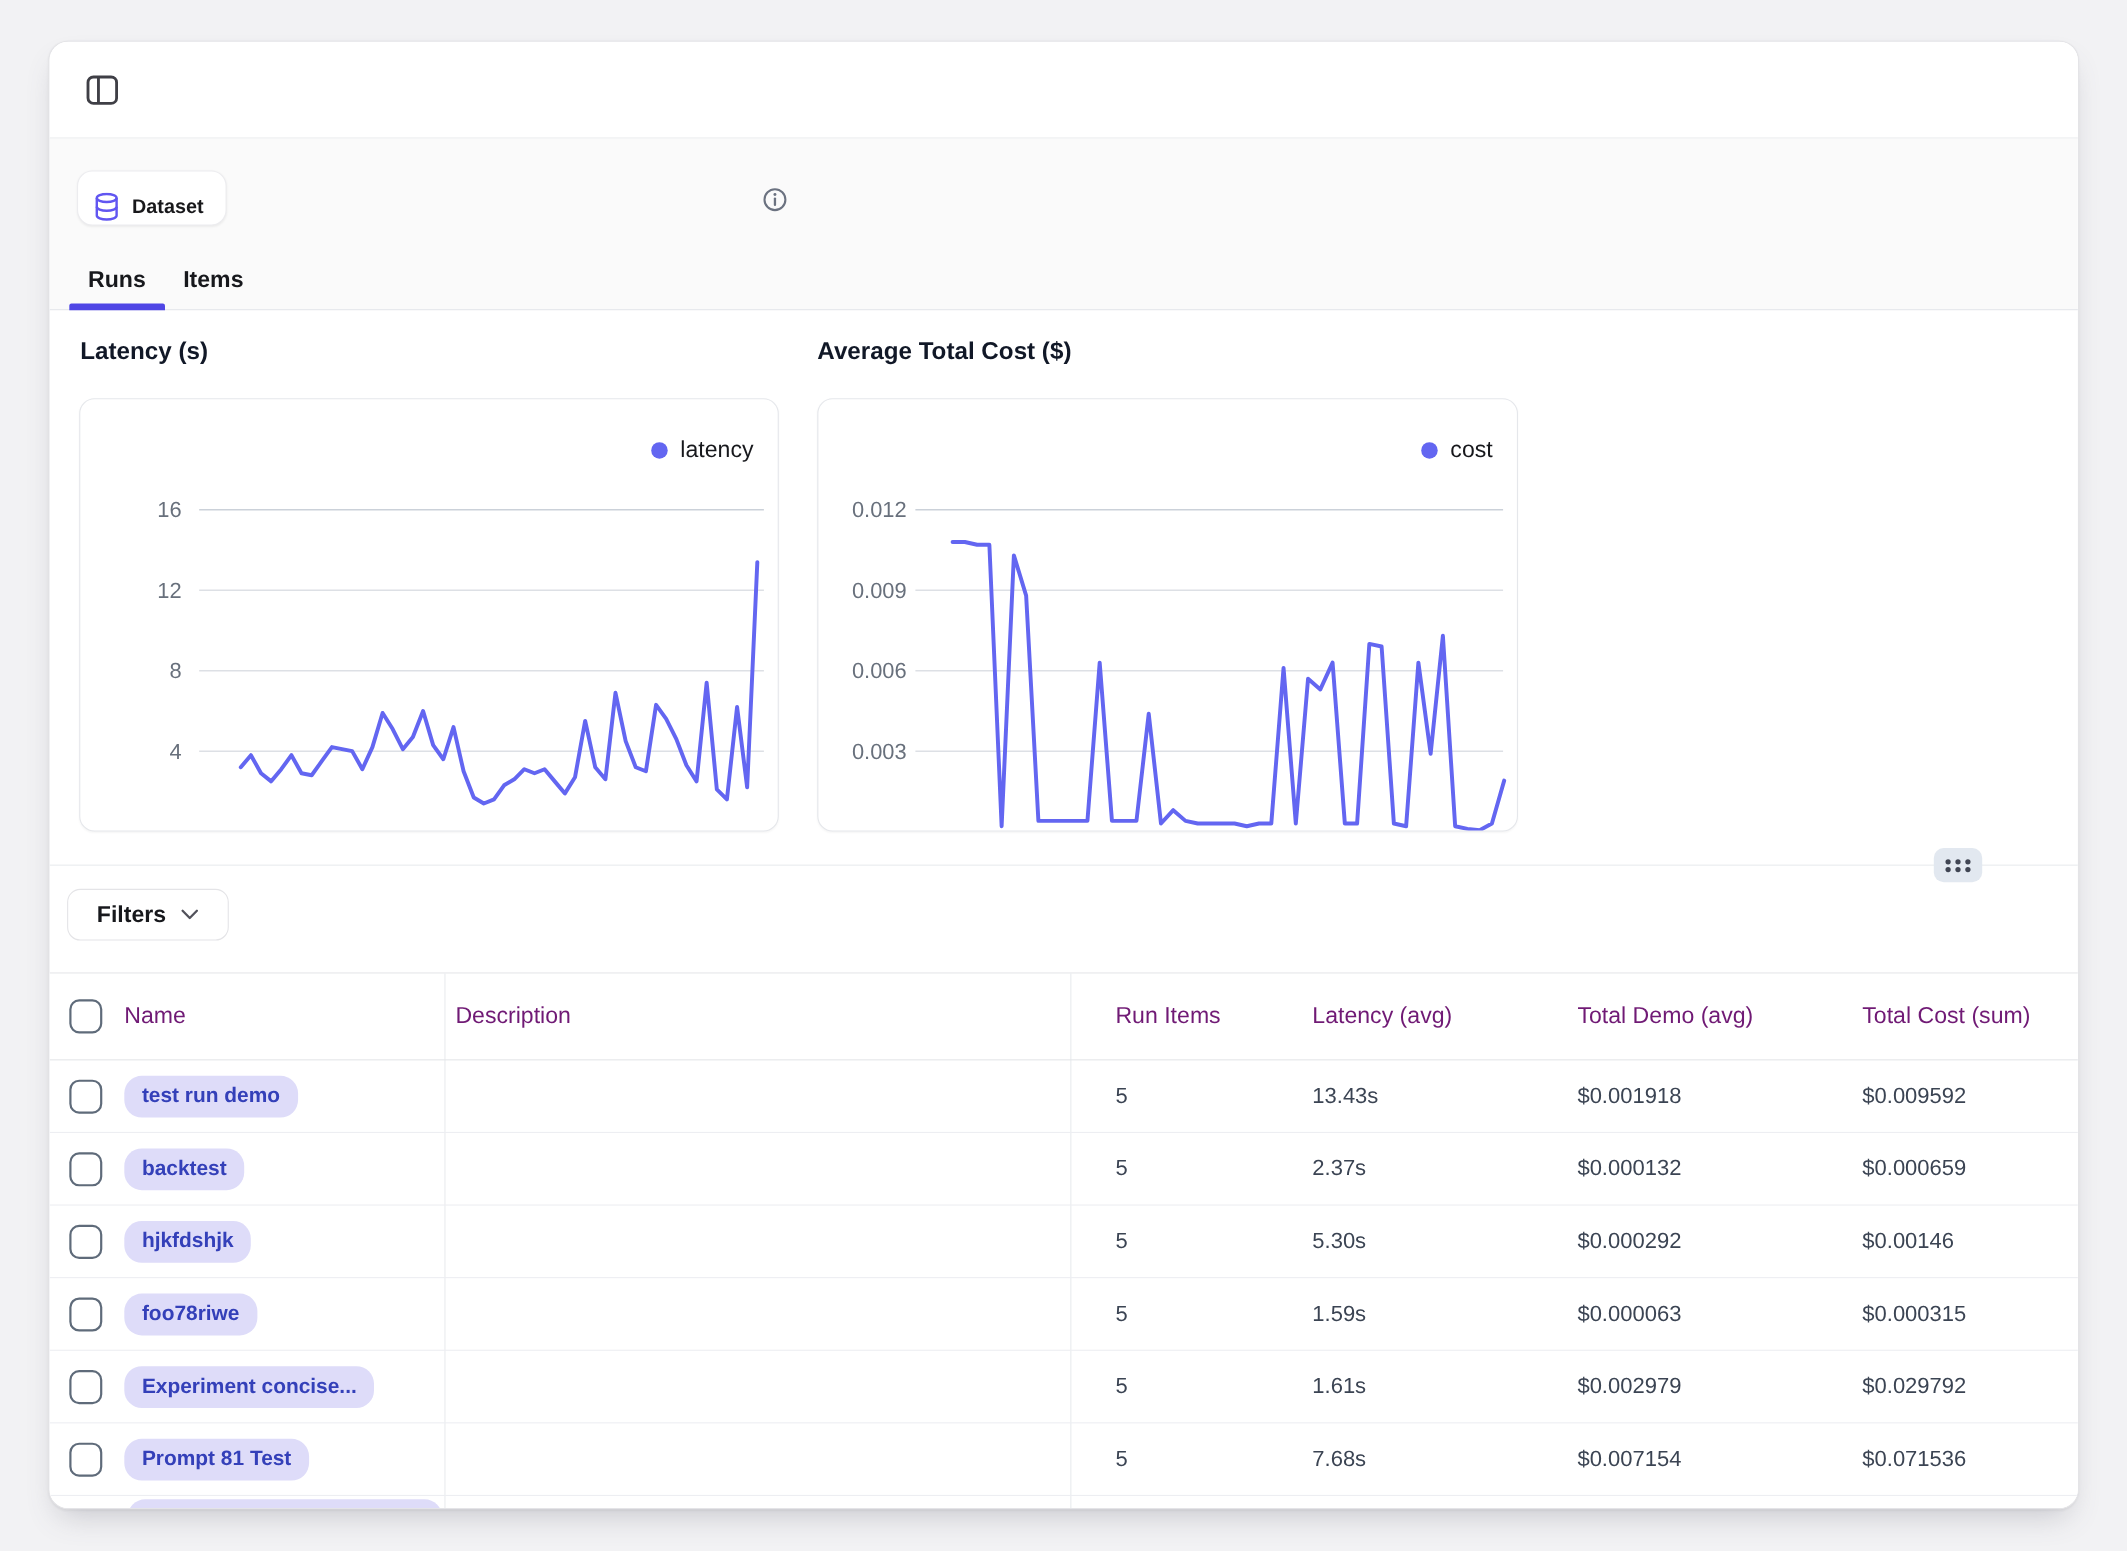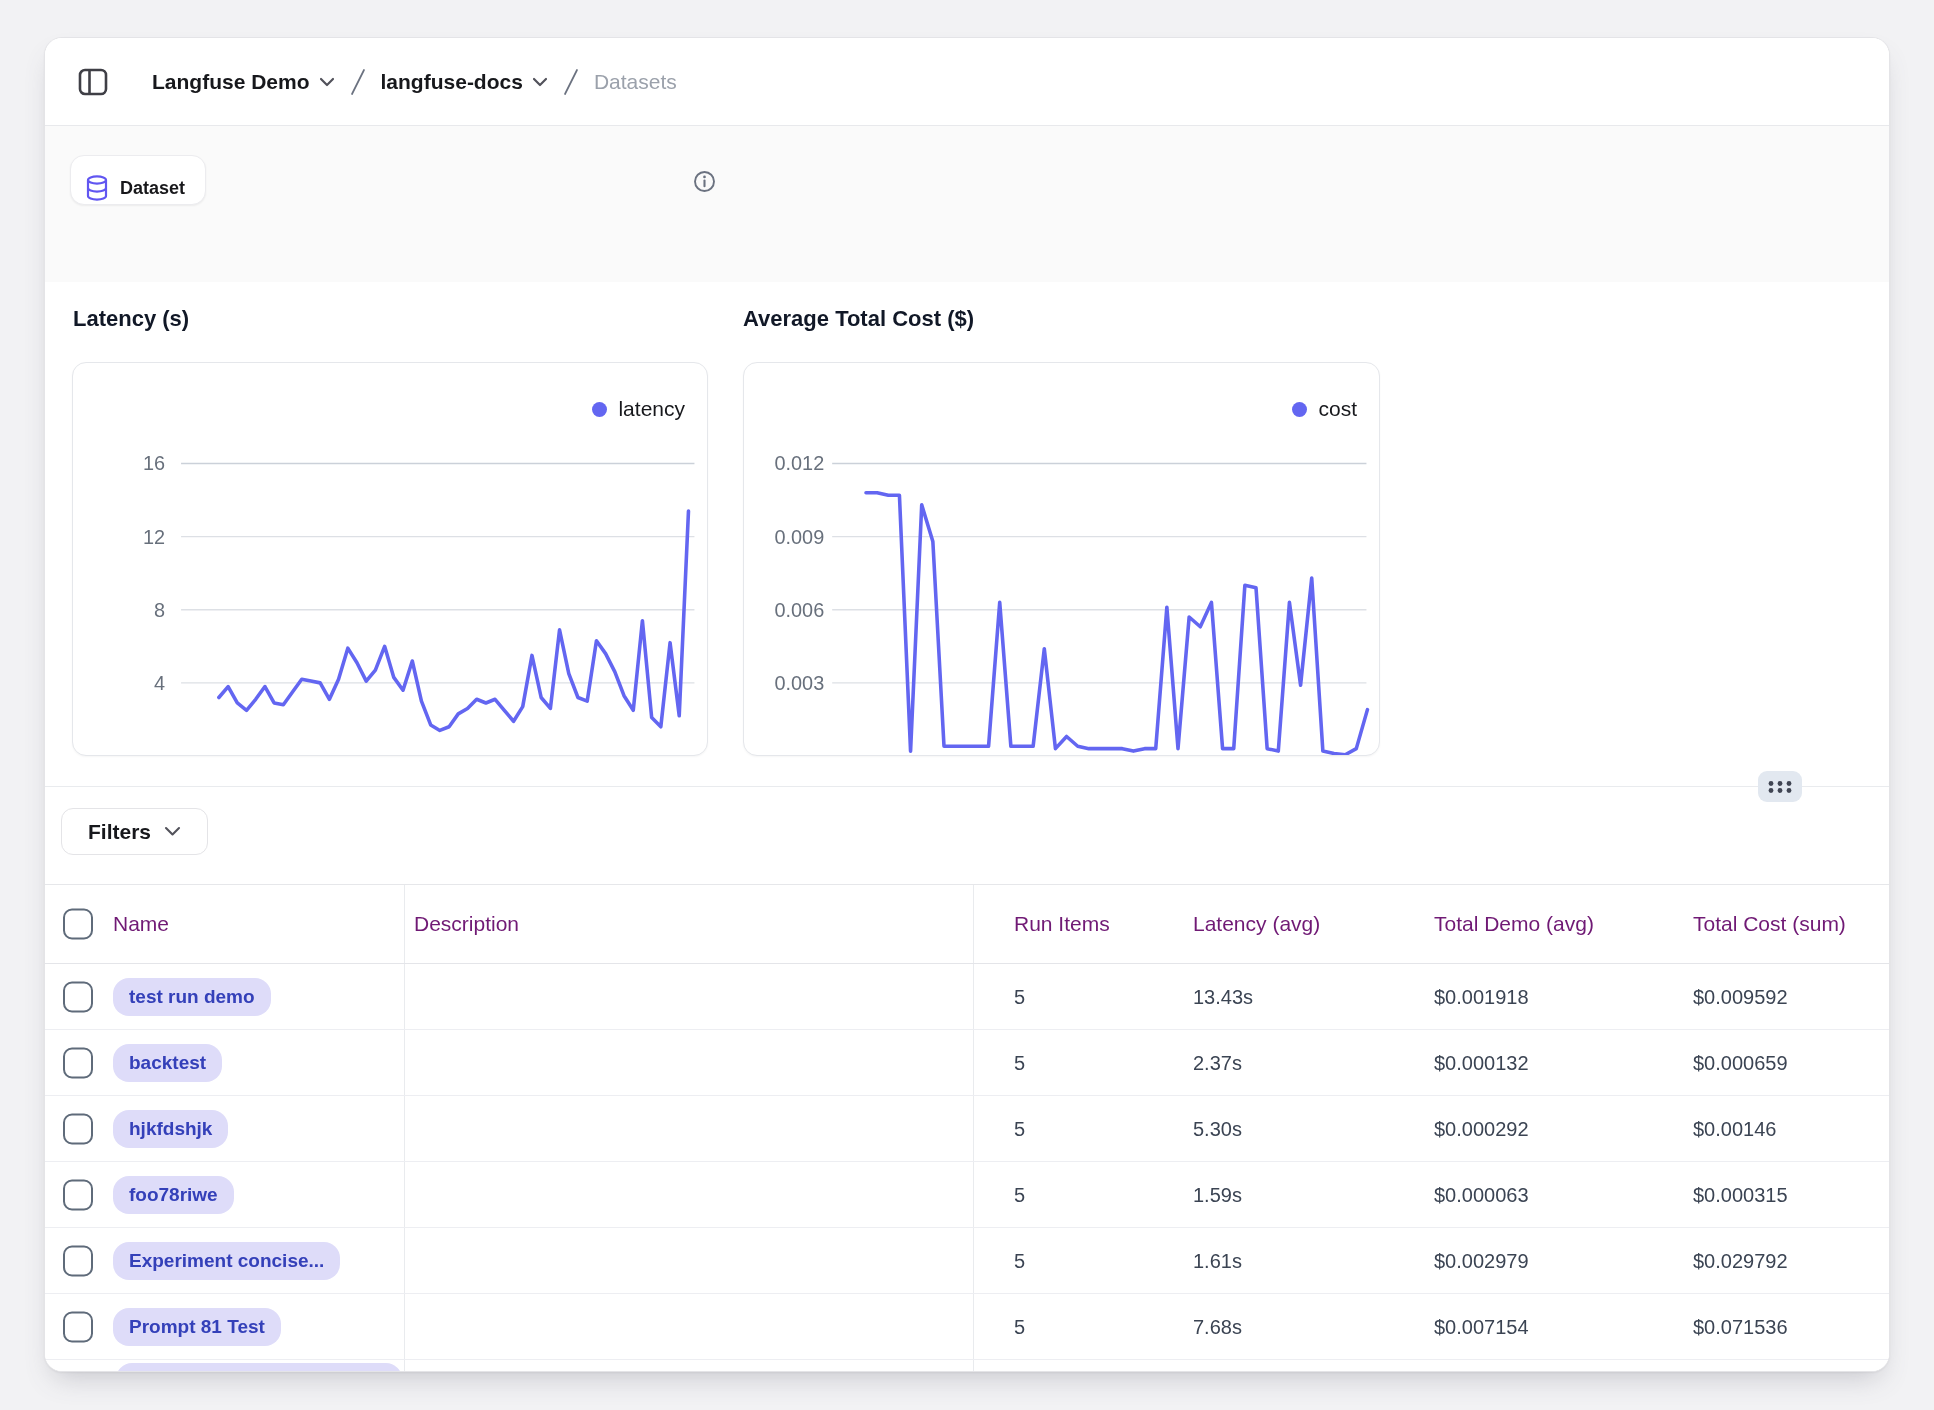--- a/index.html
+++ b/index.html
@@ -113,59 +113,42 @@
 
 <div class="card">
 
   <div class="topbar">
     <span class="panel-toggle">
       <svg width="30" height="28" viewBox="0 0 30 28">
         <rect x="2" y="2" width="26" height="24" rx="5" fill="none" stroke="#3f3f46" stroke-width="2.6"></rect>
         <line x1="11.5" y1="2" x2="11.5" y2="26" stroke="#3f3f46" stroke-width="2.6"></line>
       </svg>
     </span>
-    <div class="crumbs">
-      <span class="crumb">
-        <span>Langfuse Demo</span>
-        <svg width="16" height="10" viewBox="0 0 16 10">
-          <polyline points="2,2 8,8 14,2" fill="none" stroke="#52525b" stroke-width="2.2" stroke-linecap="round" stroke-linejoin="round"></polyline>
-        </svg>
-      </span>
-      <svg class="slash-sep" width="16" height="30" viewBox="0 0 16 30">
-        <line x1="14" y1="3" x2="2" y2="27" stroke="#6b7280" stroke-width="1.7" stroke-linecap="round"></line>
-      </svg>
-      <span class="crumb">
-        <span>langfuse-docs</span>
-        <svg width="16" height="10" viewBox="0 0 16 10">
-          <polyline points="2,2 8,8 14,2" fill="none" stroke="#52525b" stroke-width="2.2" stroke-linecap="round" stroke-linejoin="round"></polyline>
-        </svg>
-      </span>
-      <svg class="slash-sep" width="16" height="30" viewBox="0 0 16 30">
-        <line x1="14" y1="3" x2="2" y2="27" stroke="#6b7280" stroke-width="1.7" stroke-linecap="round"></line>
-      </svg>
-      <span class="crumb current">Datasets</span>
-    </div>
   </div>
 
   <div class="ds-header">
     <div class="ds-pill">
       <svg width="24" height="26" viewBox="0 0 24 26">
         <ellipse cx="12" cy="5" rx="9" ry="3.6" fill="none" stroke="#6156f1" stroke-width="2.2"></ellipse>
         <path d="M3 5 v8 c0 2 4 3.6 9 3.6 s9 -1.6 9 -3.6 v-8" fill="none" stroke="#6156f1" stroke-width="2.2"></path>
         <path d="M3 13 v8 c0 2 4 3.6 9 3.6 s9 -1.6 9 -3.6 v-8" fill="none" stroke="#6156f1" stroke-width="2.2"></path>
       </svg>
       <span class="ds-pill-label">Dataset</span>
     </div>
     <span class="info-ic">
       <svg width="23" height="23" viewBox="0 0 23 23">
         <circle cx="11.5" cy="11.5" r="9.5" fill="none" stroke="#6b7280" stroke-width="1.9"></circle>
         <line x1="11.5" y1="10.5" x2="11.5" y2="16.3" stroke="#6b7280" stroke-width="2.1" stroke-linecap="round"></line>
         <circle cx="11.5" cy="6.9" r="1.35" fill="#6b7280"></circle>
       </svg>
     </span>
+    <div class="tabs">
+      <div class="tab active">Runs</div>
+      <div class="tab">Items</div>
+    </div>
   </div>
 
   <div class="chart-title t-lat">Latency (s)</div>
   <div class="chart-title t-cost">Average Total Cost ($)</div>
 
   <div class="chart-card c-lat">
     <svg id="svg-lat" viewBox="0 0 636 394">
         <line x1="108" x2="624" y1="101" y2="101" stroke="#cbd1d9" stroke-width="1.4"></line>
         <text x="92" y="108" text-anchor="end" fill="#68707c" font-size="20" font-family="&quot;Liberation Sans&quot;,&quot;DejaVu Sans&quot;,sans-serif">16</text>
         <line x1="108" x2="624" y1="174.5" y2="174.5" stroke="#dde0e5" stroke-width="1.4"></line>

